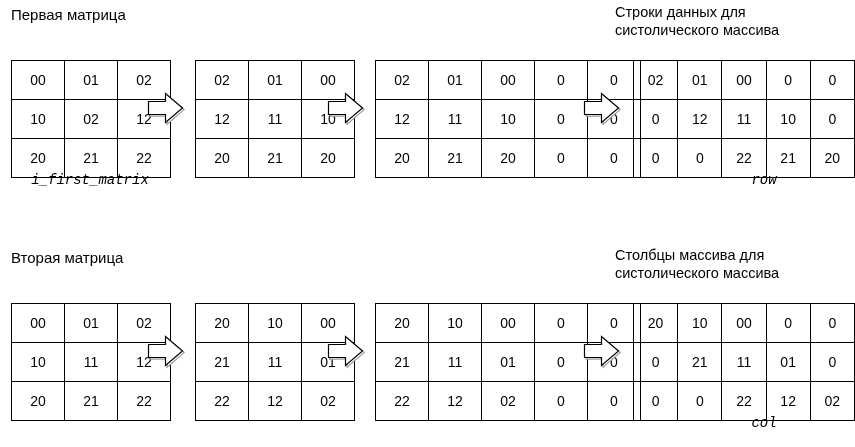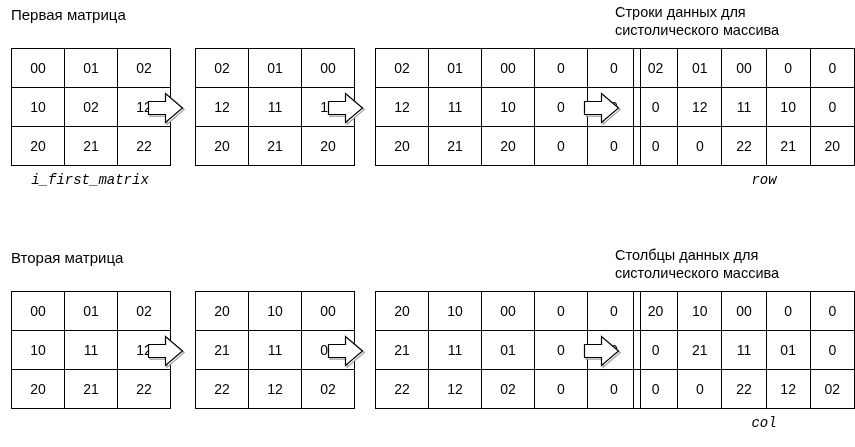--- a/index.html
+++ b/index.html
@@ -40,21 +40,21 @@
     left: 615px;
     width: 236px;
     text-align: left;
     font-size: 14.5px;
     line-height: 18px;
   }
 
   
   .matrix-block {
     position: absolute;
-    top: 48px;
+    top: 60px;
   }
   .matrix-block.m1 { left: 11px; }
   .matrix-block.m2 { left: 195px; }
   .matrix-block.m3 { left: 375px; }
   .matrix-block.m4 { left: 633px; }
 
   table.matrix {
     border-collapse: collapse;
     table-layout: fixed;
   }
@@ -229,21 +229,21 @@
   <div class="caption c1">i_first_matrix</div>
 
   <div class="caption c4">row</div>
 </div>
 
 <div class="stage-row bottom">
 
   <div class="section-title">Вторая матрица</div>
 
   <div class="result-title">
-    <div>Столбцы данных для</div>
+    <div>Столбцы массива для</div>
     <div>систолического массива</div>
   </div>
 
   <div class="matrix-block m1">
     <table class="matrix">
         <tbody>
           <tr>
             <td>00</td>
             <td>01</td>
             <td>02</td>

